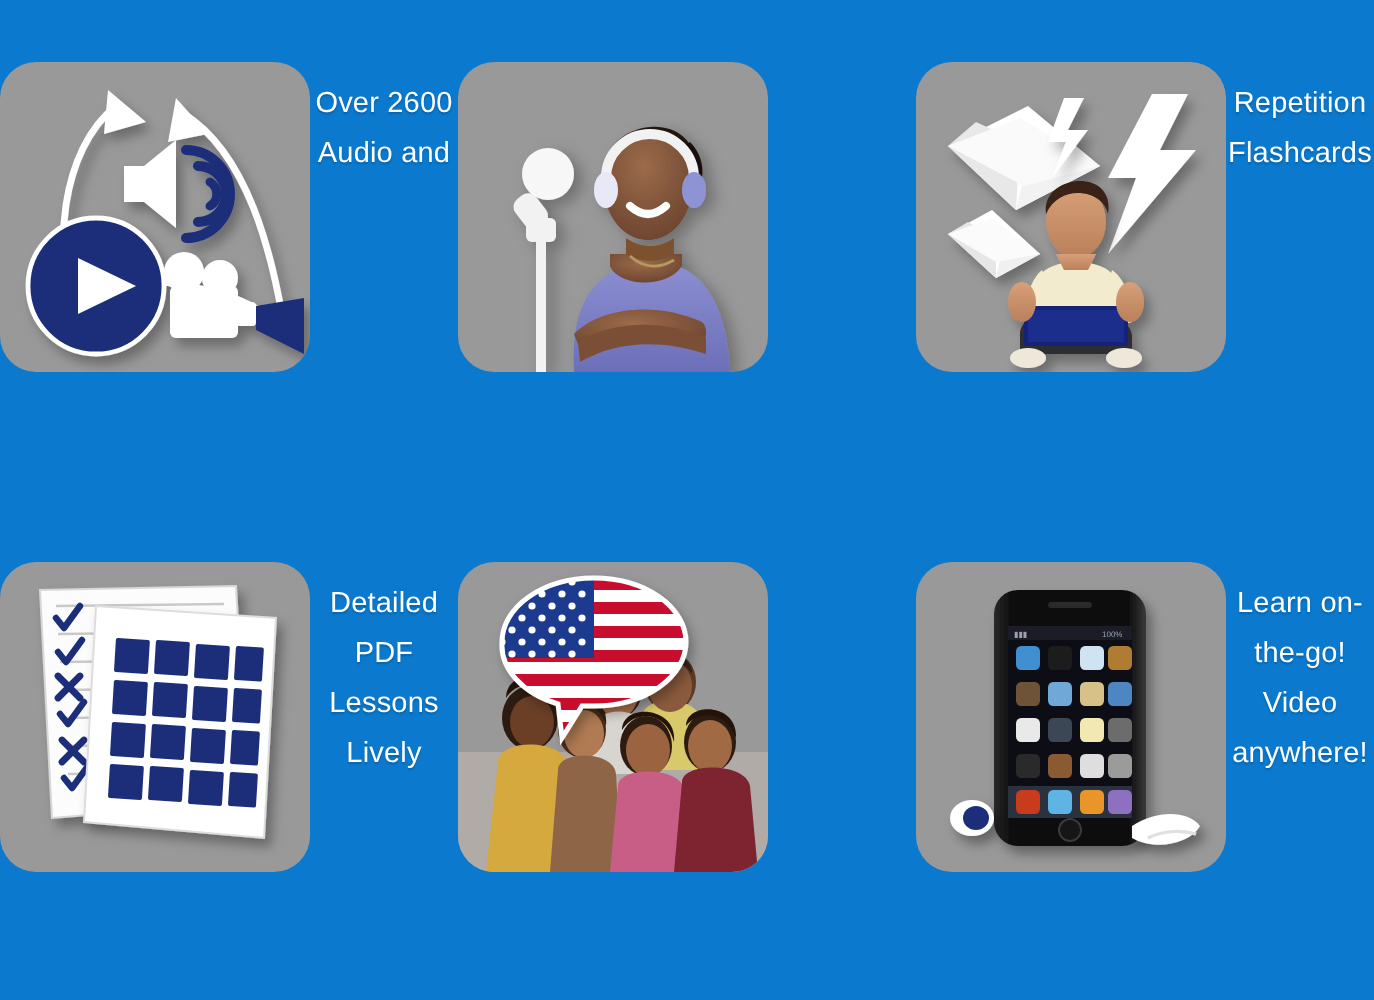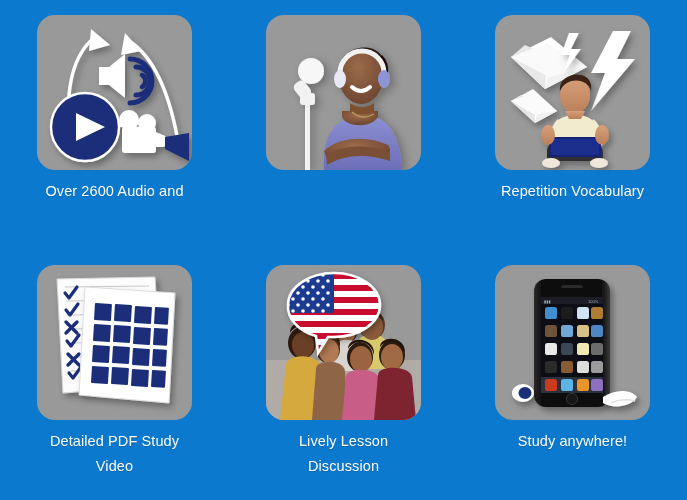--- a/index.html
+++ b/index.html
@@ -18,24 +18,24 @@
     height: 500px;
     position: relative;
     box-sizing: border-box;
     display: grid;
     grid-template-columns: 229px 229px 229px;
     grid-template-rows: 250px 250px;
   }
   .feature-card {
     position: relative;
     display: flex;
-    flex-direction: column;
-    align-items: center;
+    flex-direction: row;
+    align-items: flex-start;
     box-sizing: border-box;
-    padding-top: 15px;
+    padding-top: 31px;
   }
   .tile {
     width: 155px;
     height: 155px;
     border-radius: 18px;
     background: #999999;
     position: relative;
     overflow: hidden;
     flex: 0 0 auto;
   }
@@ -182,21 +182,21 @@
             <rect x="56" y="124" width="48" height="16" fill="#1b2f8c"></rect>
             <ellipse cx="53" cy="120" rx="7" ry="10" fill="url(#skin3)"></ellipse>
             <ellipse cx="107" cy="120" rx="7" ry="10" fill="url(#skin3)"></ellipse>
             <ellipse cx="56" cy="148" rx="9" ry="5" fill="#efe7d9"></ellipse>
             <ellipse cx="104" cy="148" rx="9" ry="5" fill="#efe7d9"></ellipse>
           </g>
         </svg>
       </div>
     </div>
     <div class="card-label">
-      <div>Repetition Vocabulary</div>
+      <div>Repetition Flashcards</div>
     </div>
   </div>
 
   <div class="feature-card">
     <div class="tile">
       <div class="art">
         <svg viewBox="0 0 155 155" xmlns="http://www.w3.org/2000/svg">
           <defs>
             <filter id="sh4" x="-30%" y="-30%" width="170%" height="170%">
               <feDropShadow dx="3" dy="4" stdDeviation="3" flood-color="#000" flood-opacity="0.32"></feDropShadow>
@@ -247,22 +247,22 @@
               <rect x="55" y="101" width="17" height="17" rx="1" transform="rotate(3.5 55 101)"></rect>
               <rect x="75" y="102" width="17" height="17" rx="1" transform="rotate(3.5 75 102)"></rect>
               <rect x="95" y="104" width="17" height="17" rx="1" transform="rotate(3.5 95 104)"></rect>
               <rect x="115" y="105" width="14" height="17" rx="1" transform="rotate(3.5 115 105)"></rect>
             </g>
           </g>
         </svg>
       </div>
     </div>
     <div class="card-label">
-      <div>Detailed PDF Study</div>
-      <div>Video</div>
+      <div>Detailed PDF Lessons</div>
+      <div>Lively</div>
     </div>
   </div>
 
   <div class="feature-card">
     <div class="tile">
       <div class="art">
         <svg viewBox="0 0 155 155" xmlns="http://www.w3.org/2000/svg">
           <defs>
             <clipPath id="bub5">
               <path d="M22 40 a46 32 0 0 1 92 0 a46 32 0 0 1 -46 32 l-6 0 l-10 16 l-2 -17 a46 32 0 0 1 -28 -31 z"></path>
@@ -363,24 +363,20 @@
                   <circle cx="37" cy="46" r="1.8"></circle>
                   <circle cx="47" cy="46" r="1.8"></circle>
                   <circle cx="57" cy="46" r="1.8"></circle>
               </g>
             </g>
             <path d="M22 40 a46 32 0 0 1 92 0 a46 32 0 0 1 -46 32 l-6 0 l-10 16 l-2 -17 a46 32 0 0 1 -28 -31 z" fill="none" stroke="#ffffff" stroke-width="2.5"></path>
           </g>
         </svg>
       </div>
     </div>
-    <div class="card-label">
-      <div>Lively Lesson</div>
-      <div>Discussion</div>
-    </div>
   </div>
 
   <div class="feature-card">
     <div class="tile">
       <div class="art">
         <svg viewBox="0 0 155 155" xmlns="http://www.w3.org/2000/svg">
           <defs>
             <linearGradient id="body6" x1="0" y1="0" x2="1" y2="0">
               <stop offset="0%" stop-color="#2a2a2a"></stop>
               <stop offset="12%" stop-color="#0b0b0b"></stop>
@@ -434,17 +430,18 @@
           <g filter="url(#sh6)">
             <ellipse cx="28" cy="128" rx="11" ry="9" fill="#ffffff"></ellipse>
             <ellipse cx="30" cy="128" rx="6.5" ry="6" fill="#1b2f7a"></ellipse>
             <path d="M108 132 C120 124 136 124 142 132 C136 142 118 144 108 138 z" fill="#ffffff"></path>
             <path d="M116 138 C124 134 134 134 140 136" stroke="#e0e0e0" stroke-width="1.6" fill="none"></path>
           </g>
         </svg>
       </div>
     </div>
     <div class="card-label">
-      <div>Study anywhere!</div>
+      <div>Learn on-the-go!</div>
+      <div>Video anywhere!</div>
     </div>
   </div>
 
 </div>
 
 </body></html>

